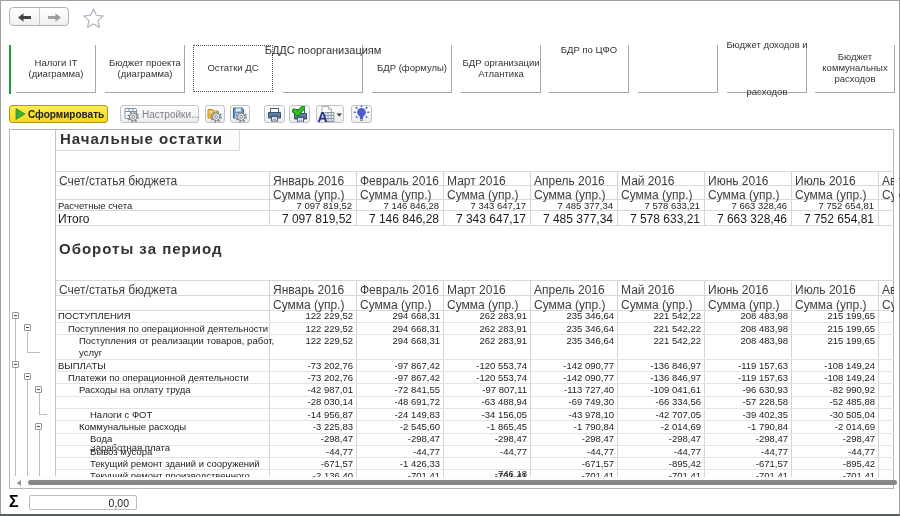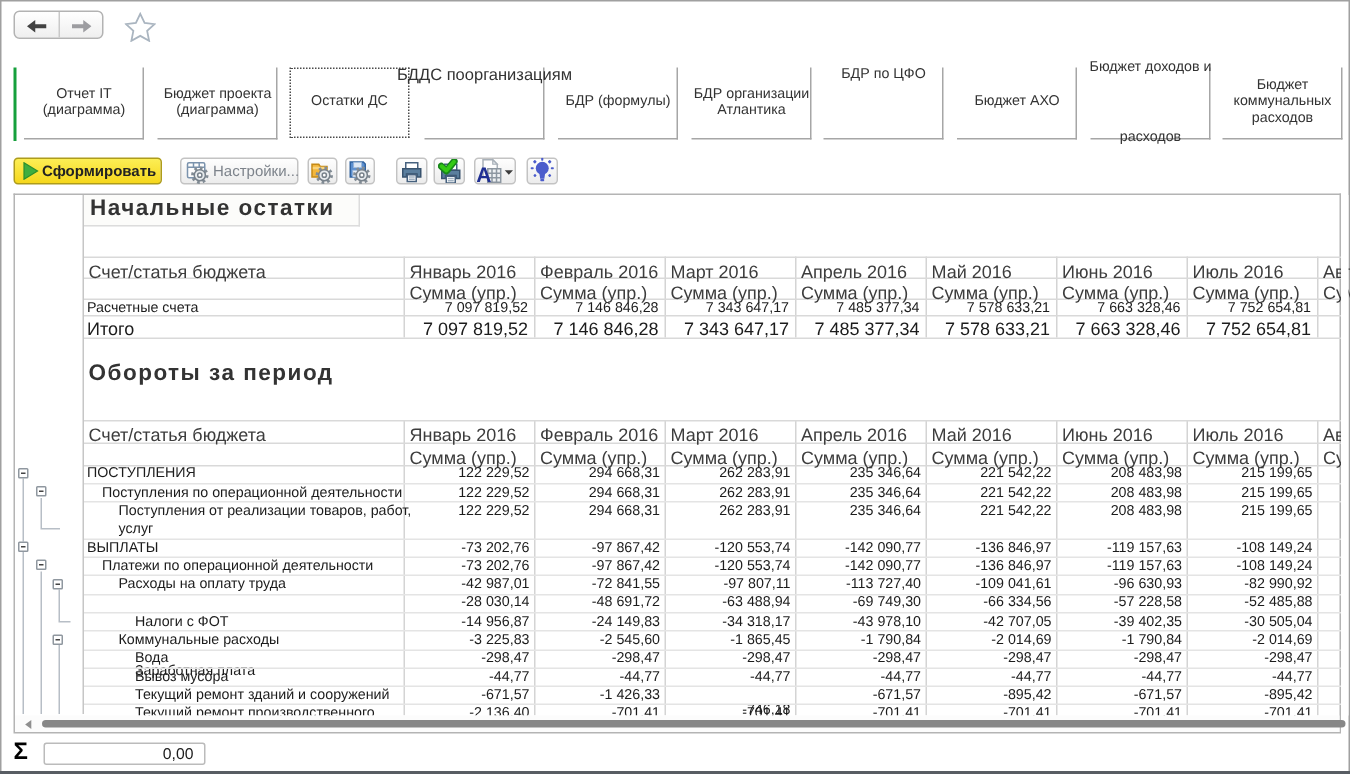--- a/index.html
+++ b/index.html
@@ -29,21 +29,21 @@
 <svg class="abs" style="left:48px;top:12.5px" width="13" height="9" viewBox="0 0 13 9">
       <path d="M7.5 0.3 L7.5 3.1 L0 3.1 L0 5.9 L7.5 5.9 L7.5 8.7 L13 4.5 Z" fill="#9d9da1"></path>
     </svg>
 <svg class="abs" style="left:83px;top:8px" width="21" height="20" viewBox="0 0 21 20">
       <path d="M10.5 1.2 L13.4 7.3 L20 8.1 L15.1 12.6 L16.4 19.2 L10.5 15.9 L4.6 19.2 L5.9 12.6 L1 8.1 L7.6 7.3 Z" fill="none" stroke="#aab5c0" stroke-width="1.2"></path>
     </svg>
 
 <div class="abs" style="left:9px;top:45px;width:2px;height:49px;background:#16a03c"></div>
 <div class="abs" style="left:16px;top:45px;width:80px;height:48px;border-right:1px solid #a6a6a6;border-bottom:1px solid #a6a6a6;box-sizing:border-box;"></div>
 <div class="abs" style="left:16px;top:45px;width:80px;height:47px;display:flex;flex-direction:column;align-items:center;justify-content:center;font-size:9.5px;line-height:10.7px;color:#333;">
-      <div style="white-space:nowrap;">Отчет IT</div>
+      <div style="white-space:nowrap;">Налоги IT</div>
       <div style="white-space:nowrap;">(диаграмма)</div>
     </div>
 <div class="abs" style="left:105px;top:45px;width:80px;height:48px;border-right:1px solid #a6a6a6;border-bottom:1px solid #a6a6a6;box-sizing:border-box;"></div>
 <div class="abs" style="left:105px;top:45px;width:80px;height:47px;display:flex;flex-direction:column;align-items:center;justify-content:center;font-size:9.5px;line-height:10.7px;color:#333;">
       <div style="white-space:nowrap;">Бюджет проекта</div>
       <div style="white-space:nowrap;">(диаграмма)</div>
     </div>
 <div class="abs" style="left:193px;top:44.5px;width:80px;height:47.5px;border:1px dotted #4b4b4b;box-sizing:border-box;"></div>
 <div class="abs" style="left:193px;top:44px;width:80px;height:48px;display:flex;flex-direction:column;align-items:center;justify-content:center;font-size:9.5px;line-height:10.7px;color:#333;">
       <div style="white-space:nowrap;">Остатки ДС</div>
@@ -60,23 +60,20 @@
 <div class="abs" style="left:461px;top:45px;width:80px;height:48px;border-right:1px solid #a6a6a6;border-bottom:1px solid #a6a6a6;box-sizing:border-box;"></div>
 <div class="abs" style="left:461px;top:45px;width:80px;height:47px;display:flex;flex-direction:column;align-items:center;justify-content:center;font-size:9.5px;line-height:10.7px;color:#333;">
       <div style="white-space:nowrap;">БДР организации</div>
       <div style="white-space:nowrap;">Атлантика</div>
     </div>
 <div class="abs" style="left:549px;top:45px;width:80px;height:48px;border-right:1px solid #a6a6a6;border-bottom:1px solid #a6a6a6;box-sizing:border-box;"></div>
 <div class="abs" style="left:549px;top:45px;width:80px;height:47px;display:flex;flex-direction:column;align-items:center;justify-content:flex-start;font-size:9.5px;line-height:10.7px;color:#333;">
       <div style="white-space:nowrap;">БДР по ЦФО</div>
     </div>
 <div class="abs" style="left:638px;top:45px;width:80px;height:48px;border-right:1px solid #a6a6a6;border-bottom:1px solid #a6a6a6;box-sizing:border-box;"></div>
-<div class="abs" style="left:638px;top:45px;width:80px;height:47px;display:flex;flex-direction:column;align-items:center;justify-content:center;font-size:9.5px;line-height:10.7px;color:#333;">
-      <div style="white-space:nowrap;">Бюджет АХО</div>
-    </div>
 <div class="abs" style="left:727px;top:45px;width:80px;height:48px;border-right:1px solid #a6a6a6;border-bottom:1px solid #a6a6a6;box-sizing:border-box;"></div>
 <div class="abs" style="left:727px;top:45px;width:80px;height:47px;display:flex;flex-direction:column;align-items:center;justify-content:center;font-size:9.5px;line-height:10.7px;color:#333;gap:36px;">
       <div style="white-space:nowrap;">Бюджет доходов и</div>
       <div style="white-space:nowrap;">расходов</div>
     </div>
 <div class="abs" style="left:815px;top:45px;width:80px;height:48px;border-right:1px solid #a6a6a6;border-bottom:1px solid #a6a6a6;box-sizing:border-box;"></div>
 <div class="abs" style="left:815px;top:45px;width:80px;height:47px;display:flex;flex-direction:column;align-items:center;justify-content:center;font-size:9.5px;line-height:10.7px;color:#333;">
       <div style="white-space:nowrap;">Бюджет</div>
       <div style="white-space:nowrap;">коммунальных</div>
       <div style="white-space:nowrap;">расходов</div>
@@ -314,21 +311,21 @@
 <div class="num" style="left:305px;top:116.39999999999998px;width:79px;font-size:9.5px;">-48 691,72</div>
 <div class="num" style="left:392px;top:116.39999999999998px;width:79px;font-size:9.5px;">-63 488,94</div>
 <div class="num" style="left:479px;top:116.39999999999998px;width:79px;font-size:9.5px;">-69 749,30</div>
 <div class="num" style="left:566px;top:116.39999999999998px;width:79px;font-size:9.5px;">-66 334,56</div>
 <div class="num" style="left:653px;top:116.39999999999998px;width:79px;font-size:9.5px;">-57 228,58</div>
 <div class="num" style="left:740px;top:116.39999999999998px;width:79px;font-size:9.5px;">-52 485,88</div>
 <div class="hl2" style="left:0;top:127.89999999999998px;width:838px"></div>
 <div class="lbl" style="left:34px;top:128.7px;font-size:9.5px;">Налоги с ФОТ</div>
 <div class="num" style="left:218px;top:128.7px;width:79px;font-size:9.5px;">-14 956,87</div>
 <div class="num" style="left:305px;top:128.7px;width:79px;font-size:9.5px;">-24 149,83</div>
-<div class="num" style="left:392px;top:128.7px;width:79px;font-size:9.5px;">-34 318,17</div>
+<div class="num" style="left:392px;top:128.7px;width:79px;font-size:9.5px;">-34 156,05</div>
 <div class="num" style="left:479px;top:128.7px;width:79px;font-size:9.5px;">-43 978,10</div>
 <div class="num" style="left:566px;top:128.7px;width:79px;font-size:9.5px;">-42 707,05</div>
 <div class="num" style="left:653px;top:128.7px;width:79px;font-size:9.5px;">-39 402,35</div>
 <div class="num" style="left:740px;top:128.7px;width:79px;font-size:9.5px;">-30 505,04</div>
 <div class="hl2" style="left:0;top:140.2px;width:838px"></div>
 <div class="lbl" style="left:23px;top:141.0px;font-size:9.5px;">Коммунальные расходы</div>
 <div class="num" style="left:218px;top:141.0px;width:79px;font-size:9.5px;">-3 225,83</div>
 <div class="num" style="left:305px;top:141.0px;width:79px;font-size:9.5px;">-2 545,60</div>
 <div class="num" style="left:392px;top:141.0px;width:79px;font-size:9.5px;">-1 865,45</div>
 <div class="num" style="left:479px;top:141.0px;width:79px;font-size:9.5px;">-1 790,84</div>

